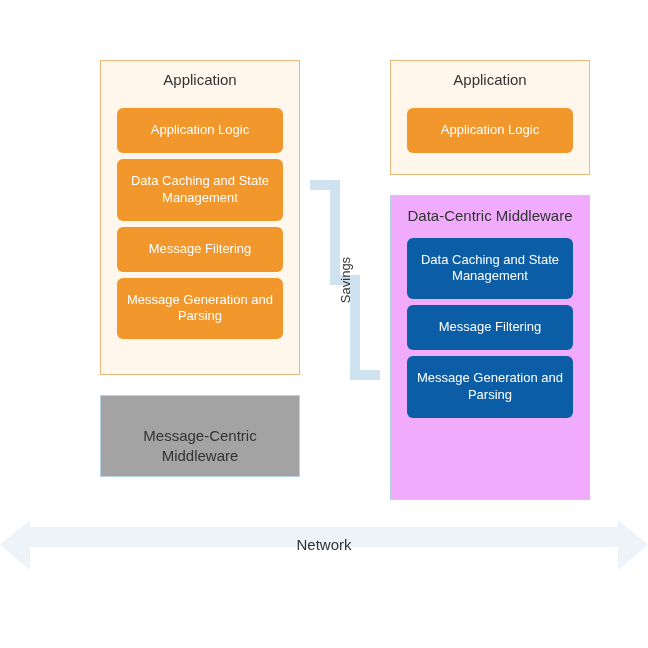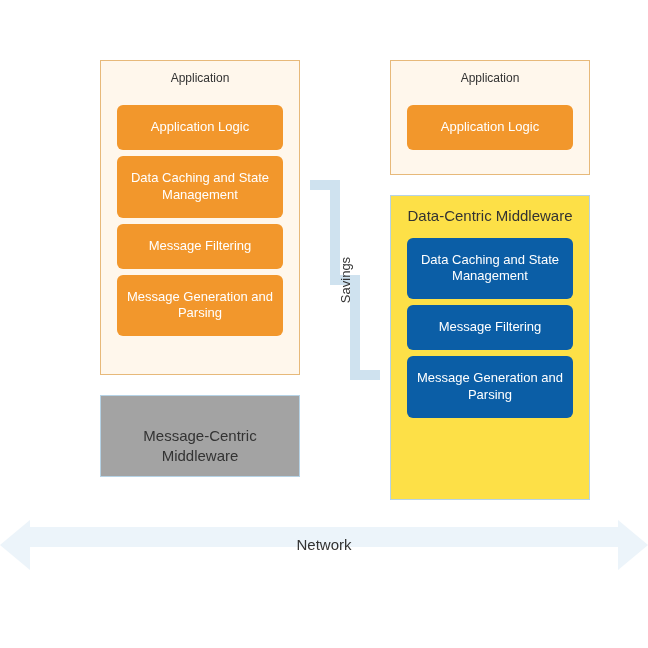--- a/index.html
+++ b/index.html
@@ -3,21 +3,21 @@
 <meta charset="utf-8">
 <style>
   * { box-sizing: border-box; margin: 0; padding: 0; }
   body {
     font-family: Arial, Helvetica, sans-serif;
     width: 648px; height: 648px;
     background: #ffffff;
     position: relative;
   }
   .stack-title {
-    font-size: 12px; color: #333;
+    font-size: 15px; color: #333;
     text-align: center;
     padding: 10px 0 14px 0;
     font-weight: 400;
   }
   .box-orange, .box-blue {
     border-radius: 6px;
     color: #fff;
     text-align: center;
     padding: 14px 8px;
     font-size: 13px;
@@ -27,21 +27,21 @@
   .box-orange { background: #f2972c; }
   .box-blue   { background: #0b5ea6; }
   .panel {
     position: absolute;
     border: 1px solid;
     background: #fff;
   }
   .panel.app-left   { left: 100px; top: 60px;  width: 200px; height: 315px; border-color: #e7b97a; background:#fff7ec; }
   .panel.app-right  { left: 390px; top: 60px;  width: 200px; height: 115px; border-color: #e7b97a; background:#fff7ec; }
   .panel.mw-left    { left: 100px; top: 395px; width: 200px; height: 82px; border-color: #b6d3e6; background:#a3a3a3; }
-  .panel.mw-right   { left: 390px; top: 195px; width: 200px; height: 305px; border-color: #b6d3e6; background:#fde047; }
+  .panel.mw-right   { left: 390px; top: 195px; width: 200px; height: 305px; border-color: #b6d3e6; background:#f0abfc; }
 
   .mw-title {
     font-size: 15px; color:#333; text-align:center;
     padding: 30px 10px; line-height:1.3;
   }
   .mw-title.tight { padding: 10px 10px 6px 10px; }
 
   
   .network-bar {
     position:absolute; left:0; top:520px; width:648px; height:50px;

